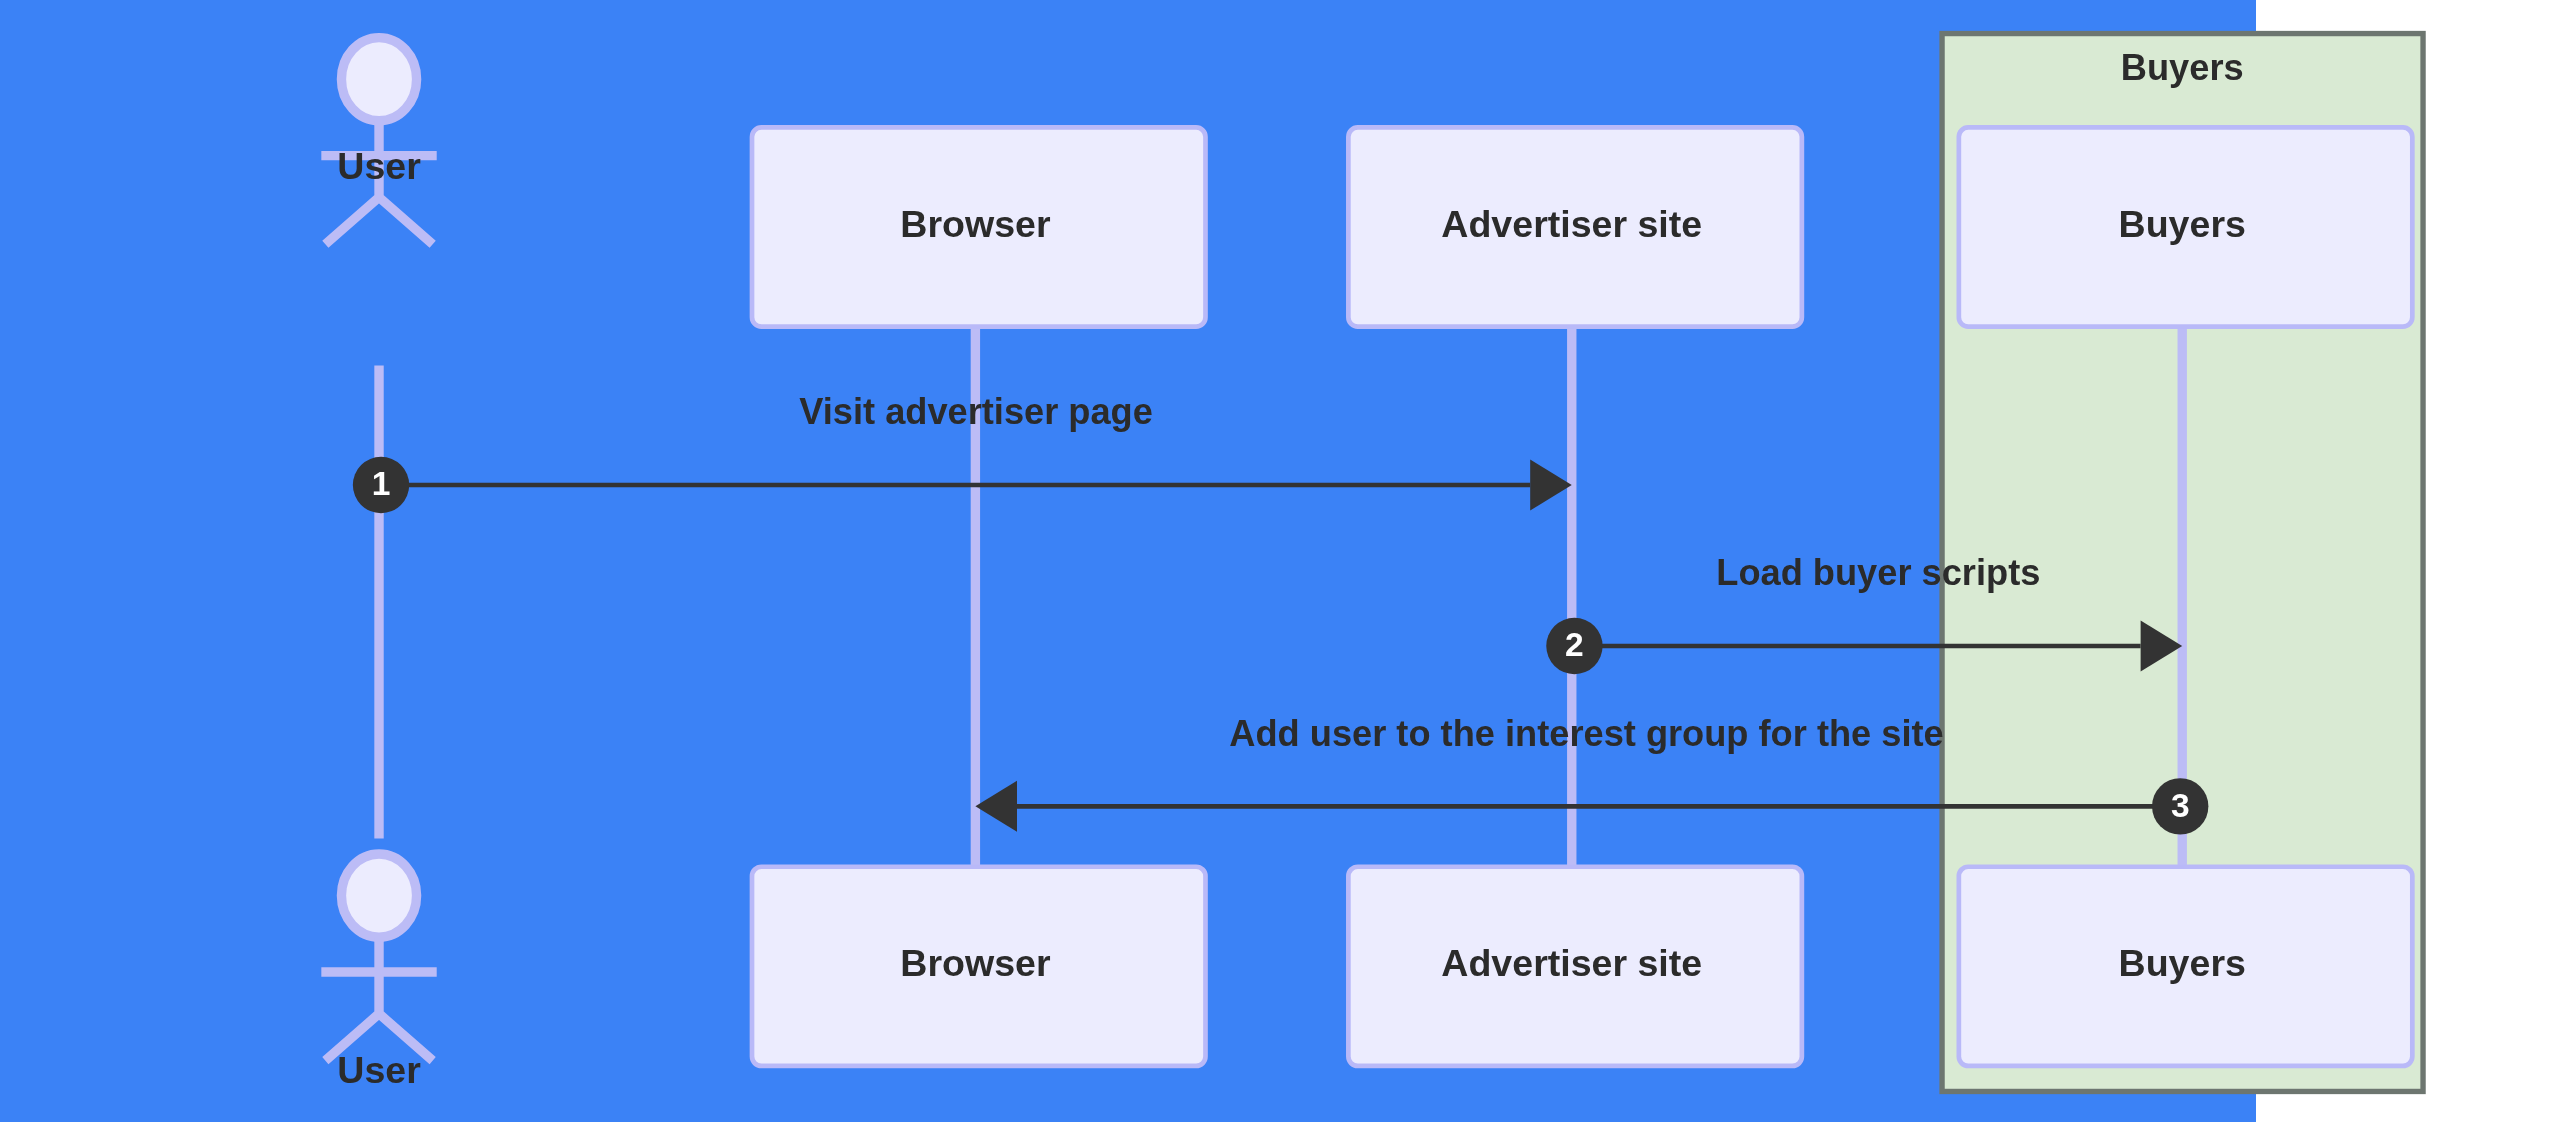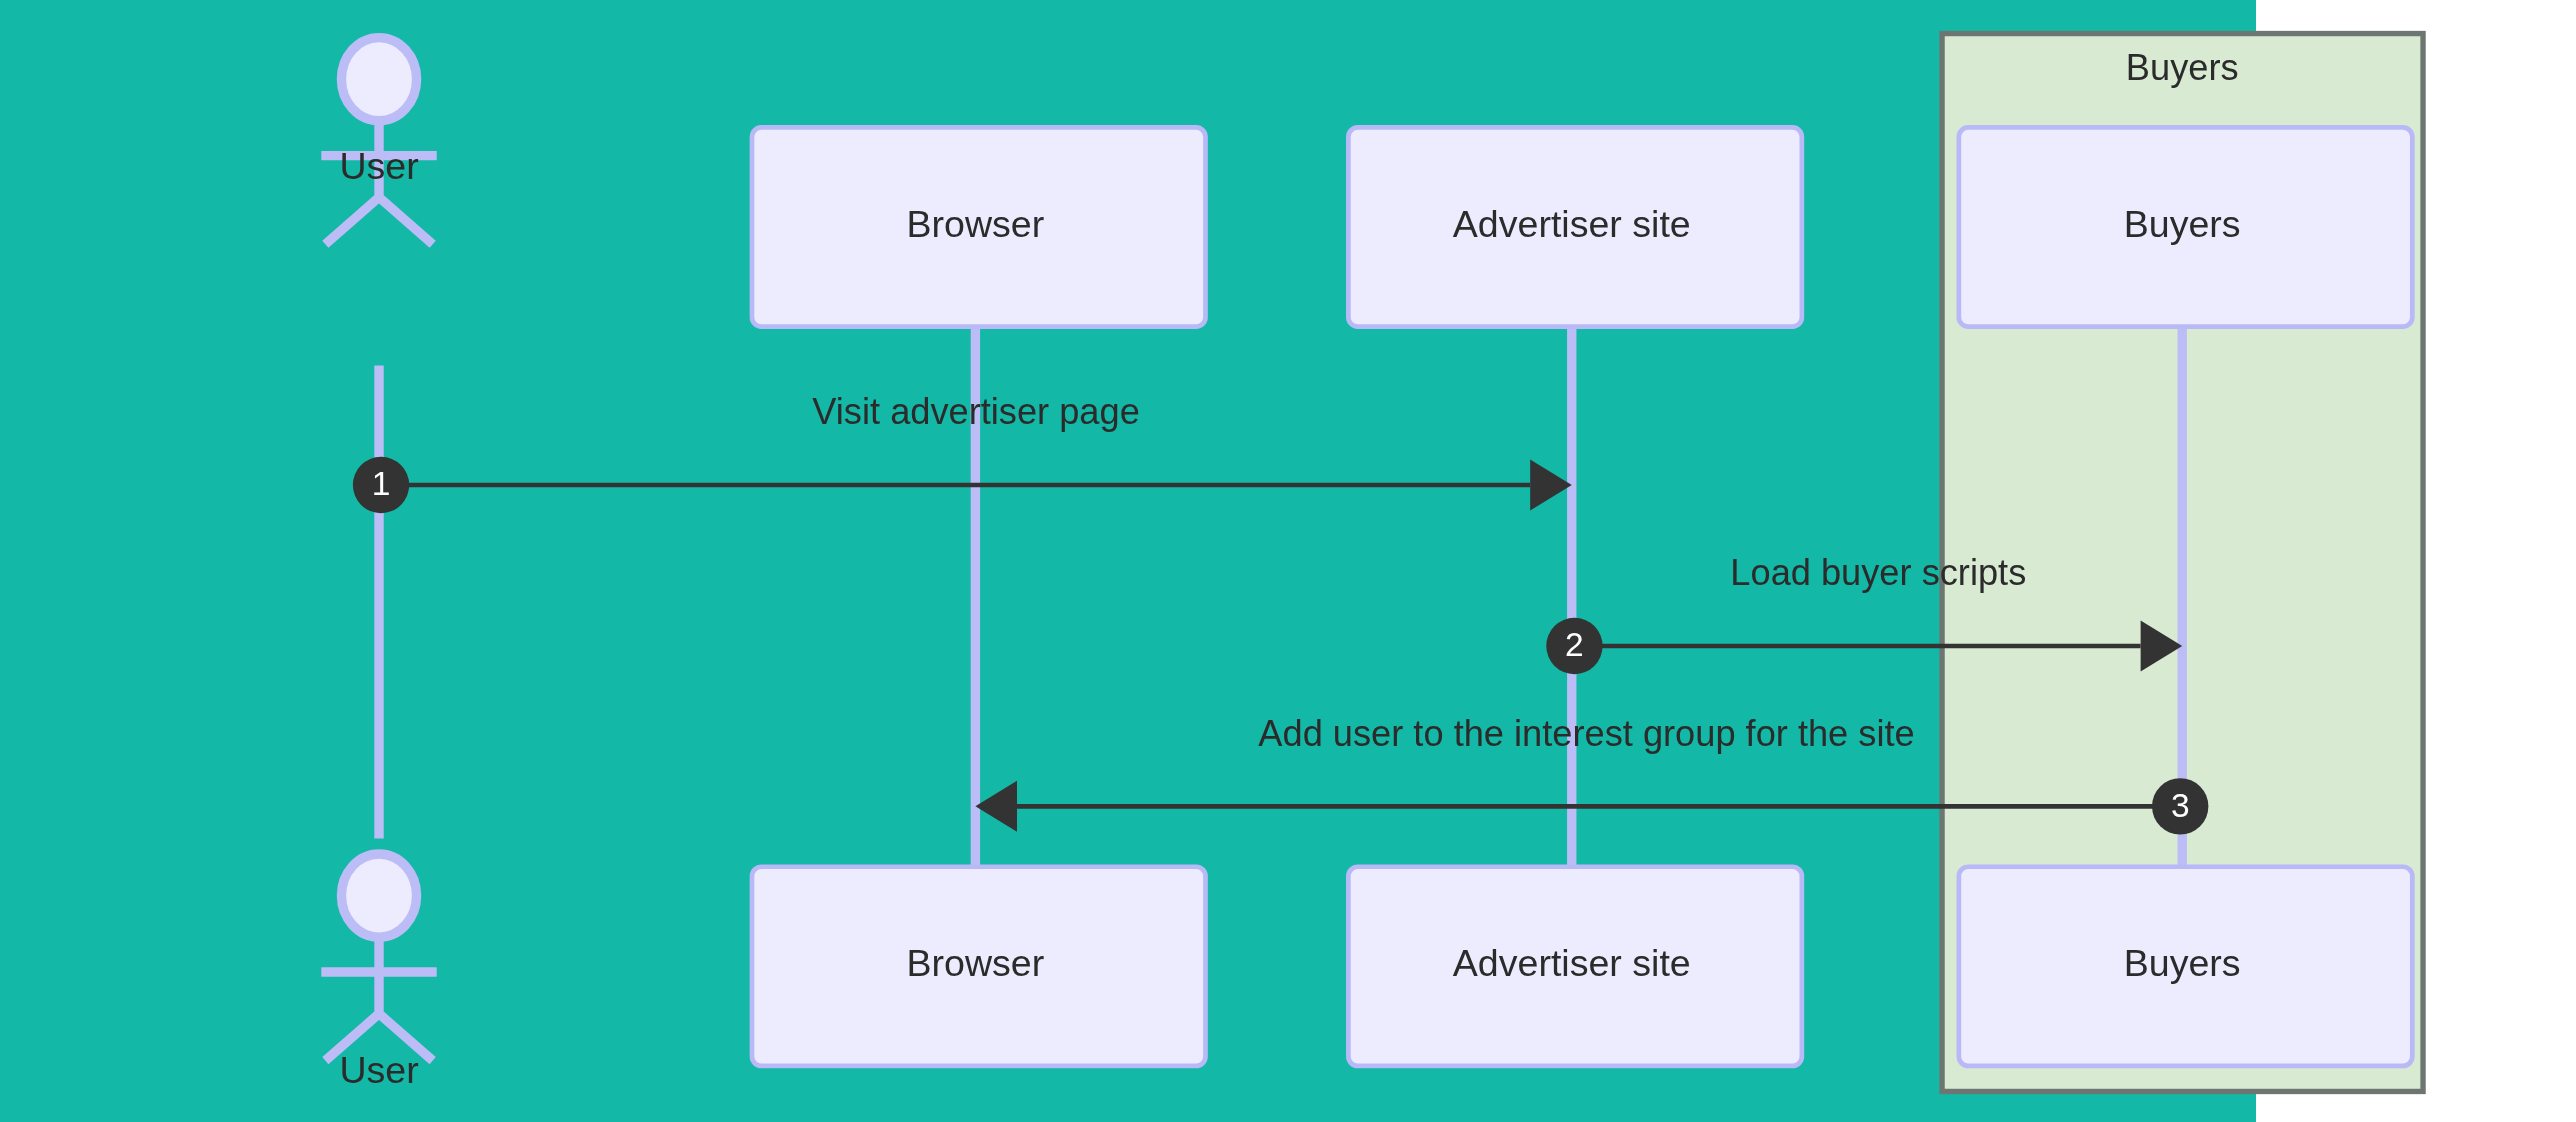--- a/index.html
+++ b/index.html
@@ -11,21 +11,22 @@
   body {
     font-family: "Liberation Sans", sans-serif;
     width: 2576px;
     height: 1123px;
     overflow: hidden;
   }
   #diagram-root {
     position: relative;
     width: 2256px;
     height: 1123px;
-    background: #14b8a6;
+    background: #3b82f6;
+    font-weight: bold;
   }
   #diagram-svg {
     position: absolute;
     left: 0;
     top: 0;
     width: 2576px;
     height: 1123px;
     display: block;
   }
   .grp-rect {

